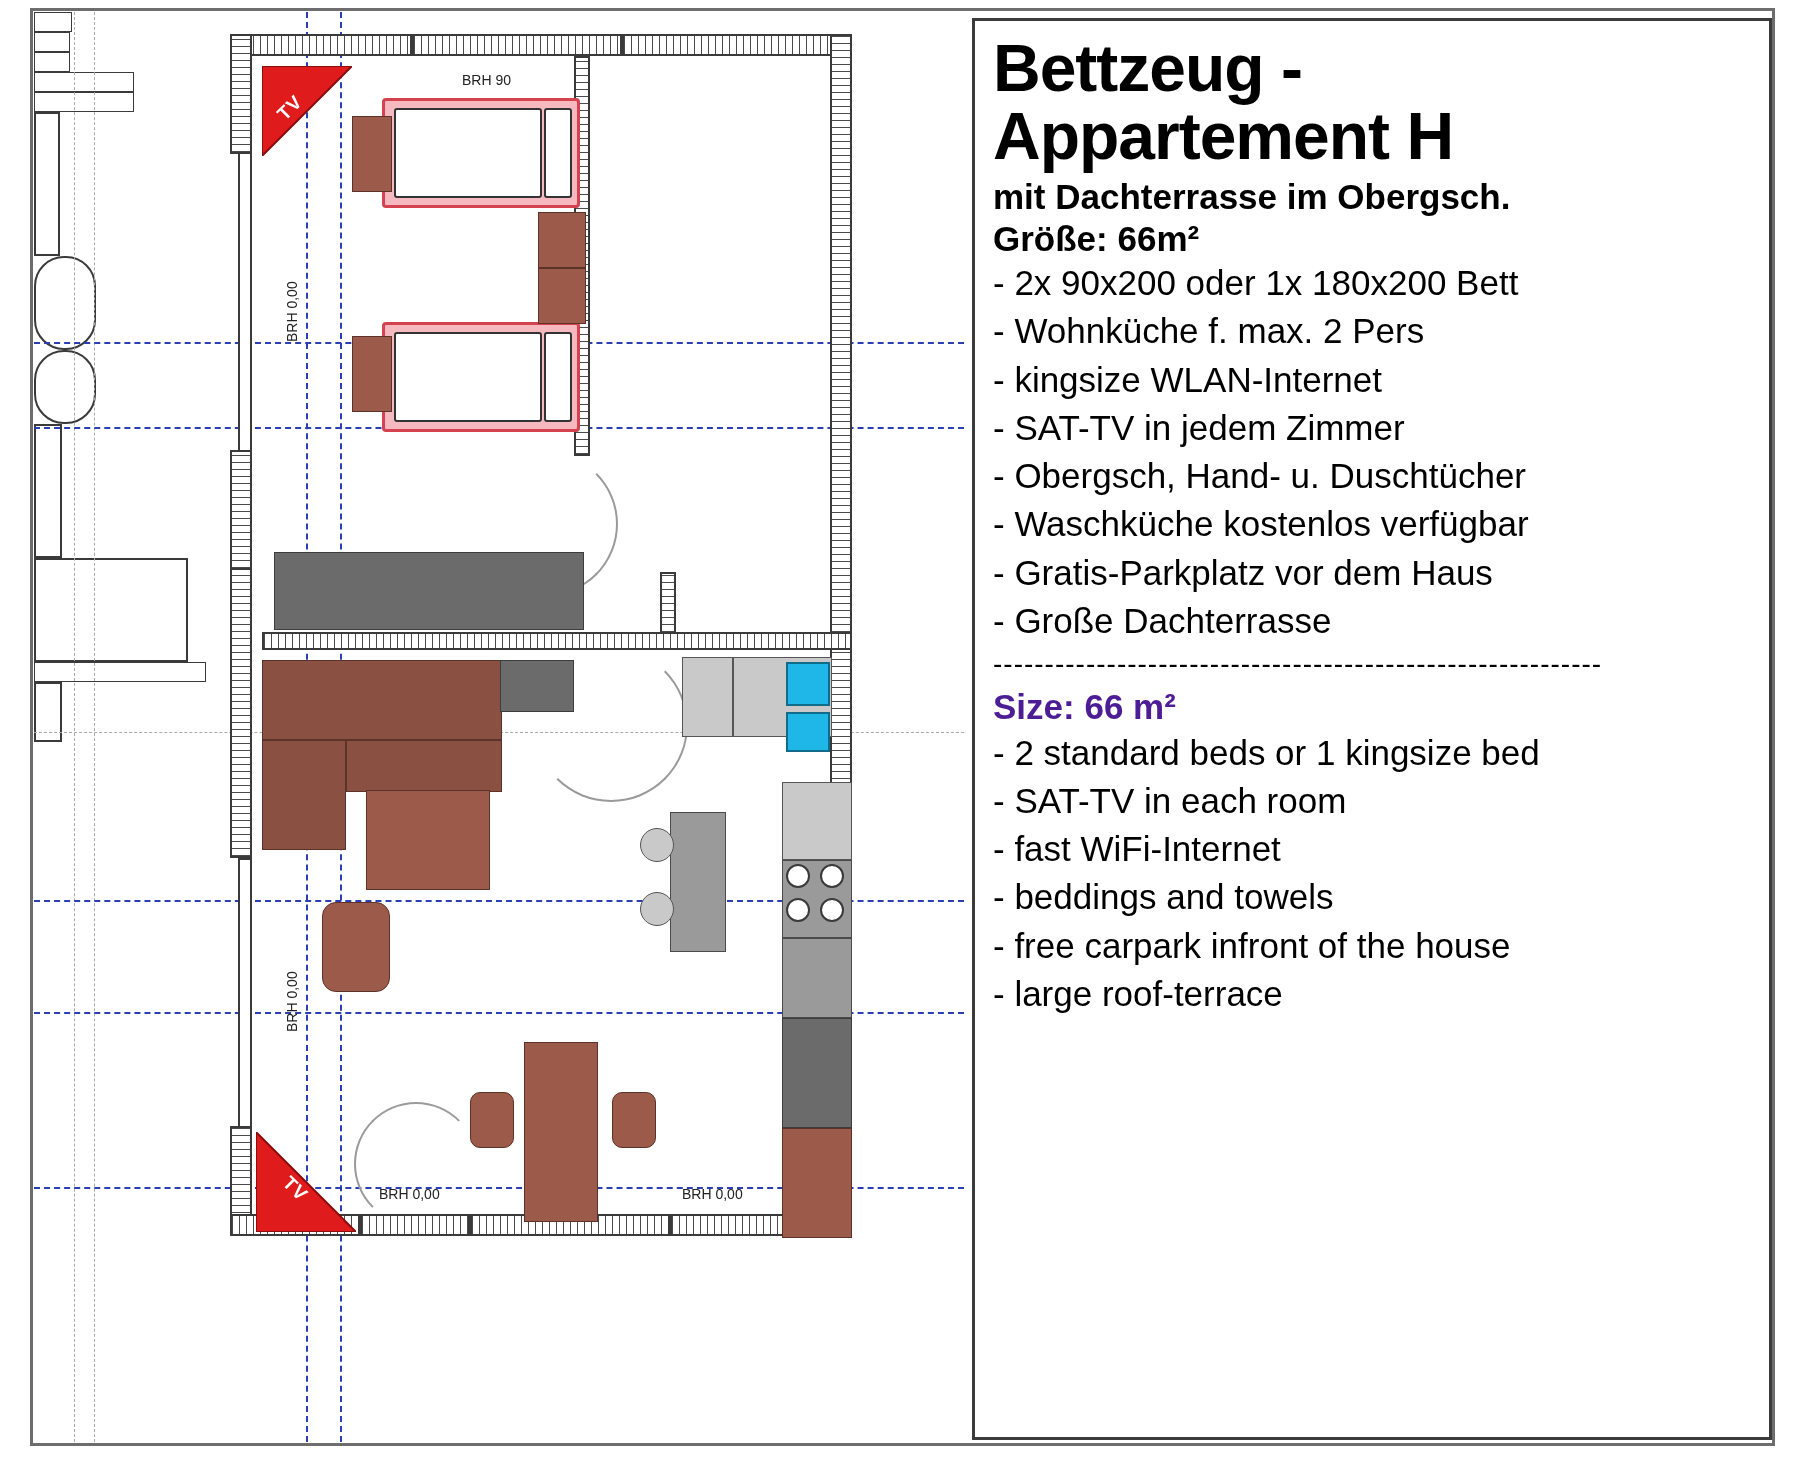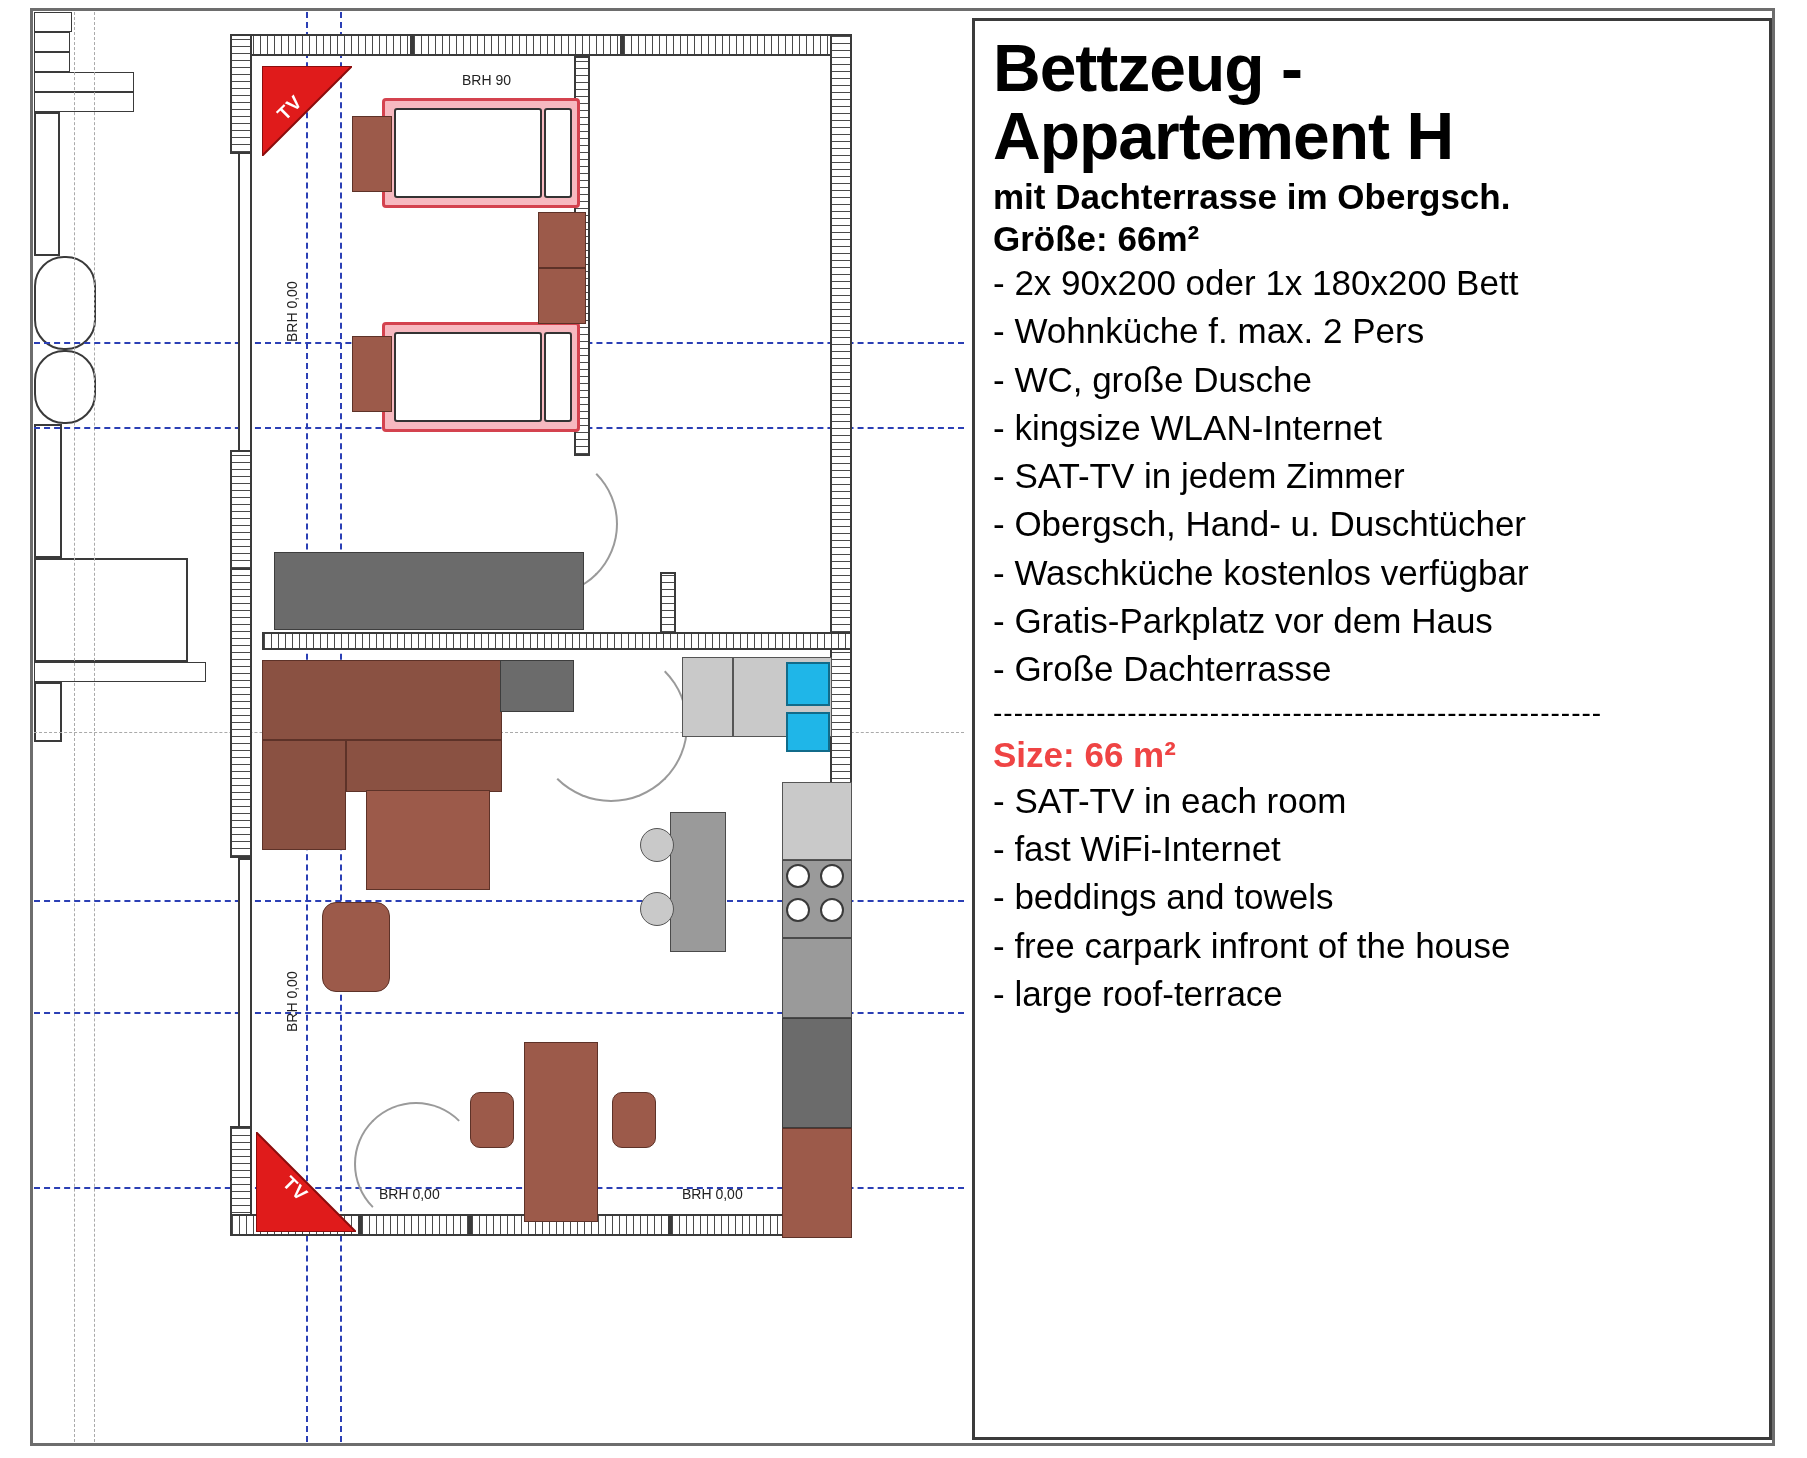--- a/index.html
+++ b/index.html
@@ -207,21 +207,21 @@
     letter-spacing: 1px;
     color: #000;
     margin: 6px 0 10px 0;
     overflow: hidden;
     white-space: nowrap;
   }
   #size-en {
     font-size: 35px;
     font-weight: bold;
     margin-bottom: 2px;
-    color: #ef4444;
+    color: #4c1d95;
   }
 </style>
 </head>
 <body>
 
 <div id="page">
 
   <div id="outer-frame"></div>
 
   <div id="floorplan">
@@ -346,31 +346,31 @@
   </div>
 
   <div id="info-panel">
     <div id="title-line1">Bettzeug -</div>
     <div id="title-line2">Appartement H</div>
     <div id="subtitle">mit Dachterrasse im Obergsch.</div>
     <div id="size-de">Größe: 66m²</div>
 
     <div class="feature">- 2x 90x200 oder 1x 180x200 Bett</div>
     <div class="feature">- Wohnküche f. max. 2 Pers</div>
-    <div class="feature">- WC,  große Dusche</div>
     <div class="feature">- kingsize WLAN-Internet</div>
     <div class="feature">- SAT-TV in jedem Zimmer</div>
     <div class="feature">- Obergsch, Hand- u. Duschtücher</div>
     <div class="feature">- Waschküche kostenlos verfügbar</div>
     <div class="feature">- Gratis-Parkplatz vor dem Haus</div>
     <div class="feature">- Große Dachterrasse</div>
 
     <div id="divider">-----------------------------------------------------------</div>
 
     <div id="size-en">Size: 66 m²</div>
+    <div class="feature">- 2 standard beds or 1 kingsize bed</div>
     <div class="feature">- SAT-TV in each room</div>
     <div class="feature">- fast WiFi-Internet</div>
     <div class="feature">- beddings and towels</div>
     <div class="feature">- free carpark infront of the house</div>
     <div class="feature">- large roof-terrace</div>
   </div>
 
 </div>
 
 </body></html>

